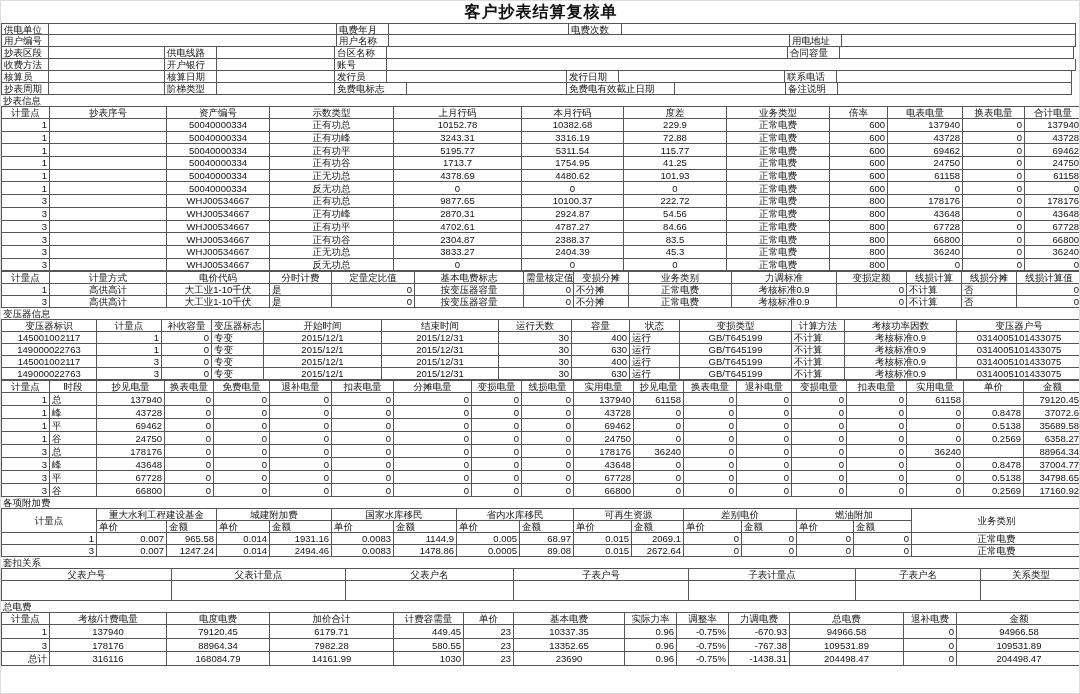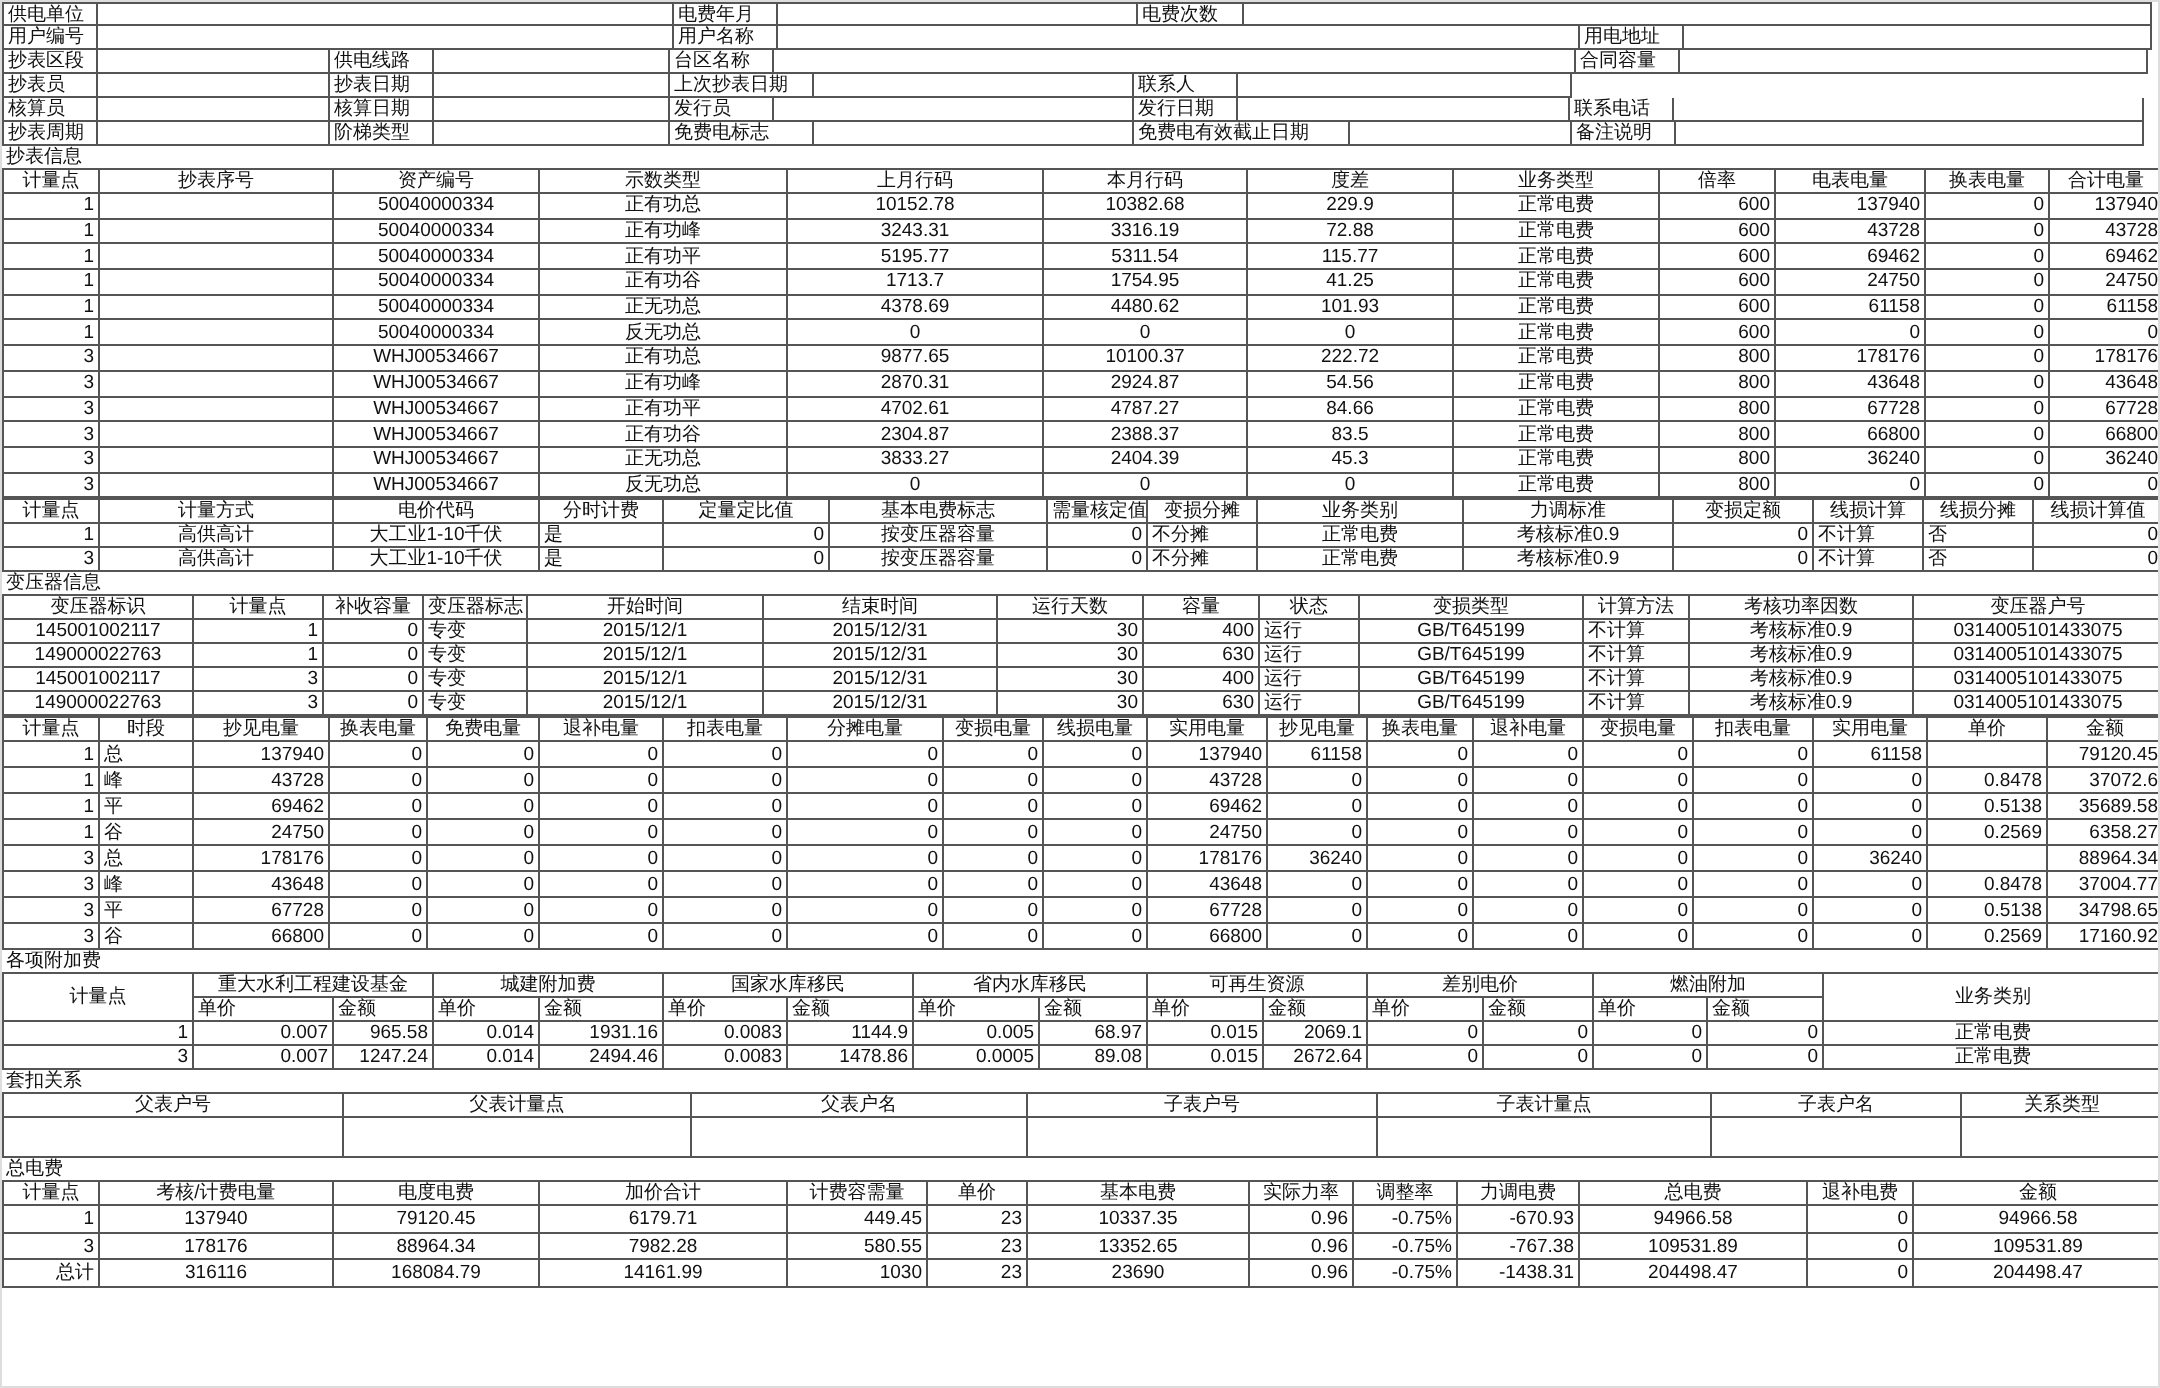--- a/index.html
+++ b/index.html
@@ -35,20 +35,21 @@
   .t1 td { height:12.7px; }
   .t4 tbody td { height:13px; }
   .t6 tbody td { height:20px; }
   .t7 tbody td { height:13.6px; }
 </style>
 </head>
 <body>
 
 <div id="page">
 
+  <div class="title">客户抄表结算复核单</div>
 
   <div>
     <div class="kvrow">
         <div class="hc" style="width: 48px;">供电单位</div>
         <div class="hc" style="width: 289px;"></div>
         <div class="hc" style="width: 53px;">电费年月</div>
         <div class="hc" style="width: 181px;"></div>
         <div class="hc" style="width: 54px;">电费次数</div>
         <div class="hc" style="width: 455px;"></div>
       </div>
@@ -64,29 +65,26 @@
         <div class="hc" style="width: 48px;">抄表区段</div>
         <div class="hc" style="width: 117px;"></div>
         <div class="hc" style="width: 53px;">供电线路</div>
         <div class="hc" style="width: 119px;"></div>
         <div class="hc" style="width: 53px;">台区名称</div>
         <div class="hc" style="width: 402px;"></div>
         <div class="hc" style="width: 53px;">合同容量</div>
         <div class="hc" style="width: 235px;"></div>
       </div>
     <div class="kvrow">
-        <div class="hc" style="width: 48px;">抄表员</div>
+        <div class="hc" style="width: 48px;">收费方法</div>
         <div class="hc" style="width: 117px;"></div>
-        <div class="hc" style="width: 53px;">抄表日期</div>
+        <div class="hc" style="width: 53px;">开户银行</div>
         <div class="hc" style="width: 119px;"></div>
-        <div class="hc" style="width: 73px;">上次抄表日期</div>
-        <div class="hc" style="width: 161px;"></div>
-        <div class="hc" style="width: 53px;">联系人</div>
-        <div class="hc" style="width: 168px;"></div>
-        <div class="hc blank" style="width: 288px;"></div>
+        <div class="hc" style="width: 53px;">账号</div>
+        <div class="hc" style="width: 690px;"></div>
       </div>
     <div class="kvrow">
         <div class="hc" style="width: 48px;">核算员</div>
         <div class="hc" style="width: 117px;"></div>
         <div class="hc" style="width: 53px;">核算日期</div>
         <div class="hc" style="width: 119px;"></div>
         <div class="hc" style="width: 53px;">发行员</div>
         <div class="hc" style="width: 181px;"></div>
         <div class="hc" style="width: 53px;">发行日期</div>
         <div class="hc" style="width: 167px;"></div>

